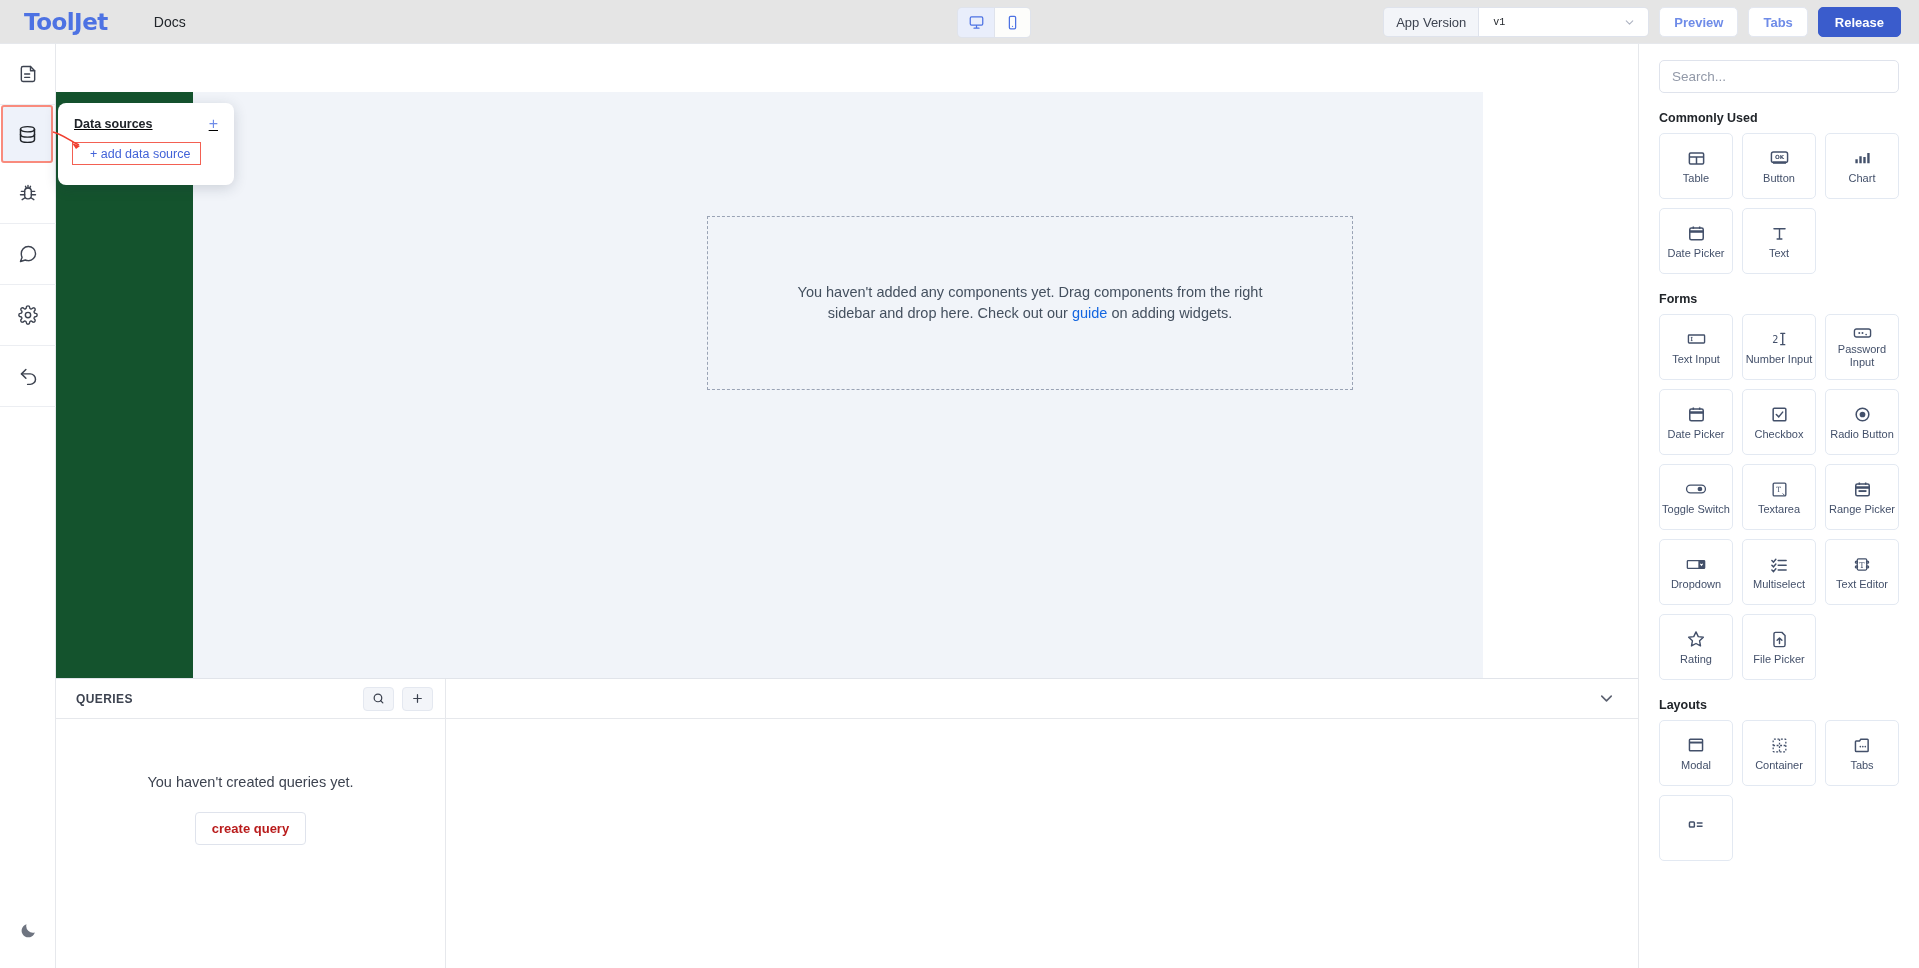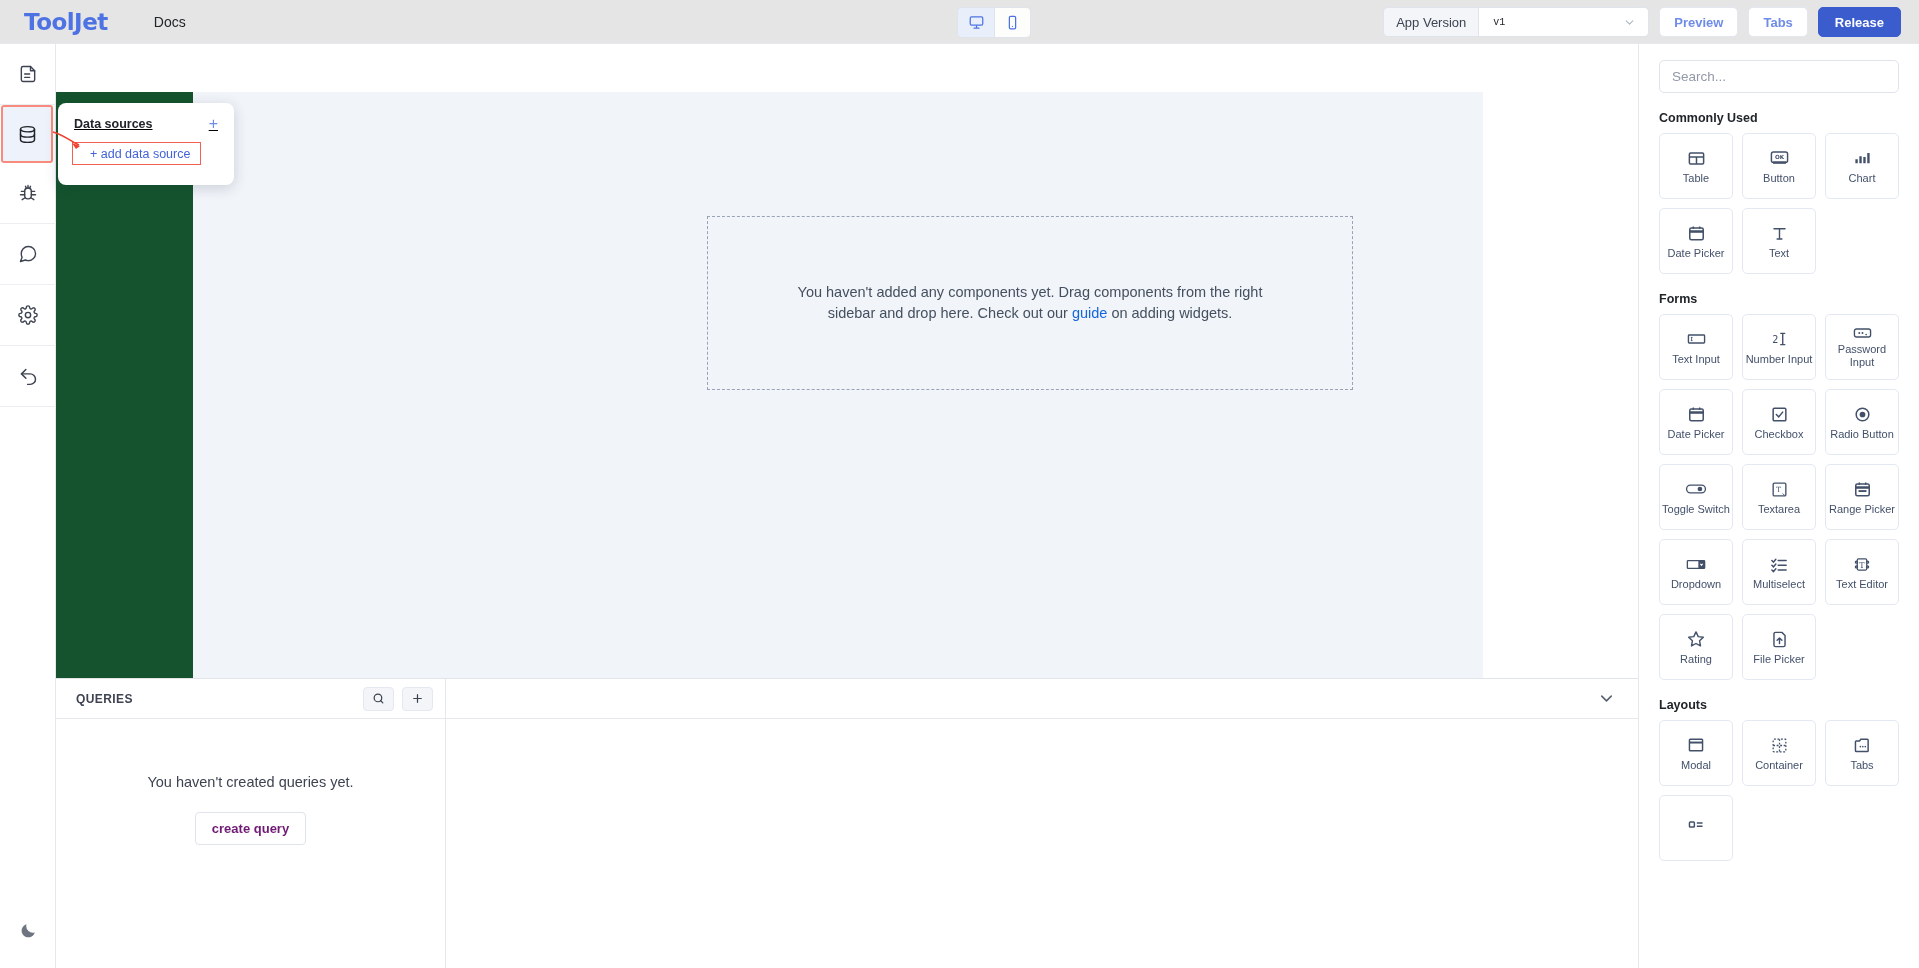--- a/index.html
+++ b/index.html
@@ -153,21 +153,21 @@
   }
   #collapse-chevron { cursor: pointer; color: #5b6170; }
   #query-body { display: flex; height: 250px; }
   #query-list {
     width: 390px; border-right: 1px solid #e6e8ec; padding-top: 55px; text-align: center;
   }
   #no-queries { font-size: 14.5px; color: #3d4350; }
   #create-query-btn {
     display: inline-flex; align-items: center; margin-top: 22px;
     padding: 8px 16px; background: #fff; border: 1px solid #dfe3ec; border-radius: 4px;
-    color: #701a75; font-size: 13px; font-weight: 600; cursor: pointer;
+    color: #b91c1c; font-size: 13px; font-weight: 600; cursor: pointer;
   }
   #query-editor { flex: 1; background: #ffffff; }
 
   
   #widget-panel {
     position: absolute; left: 1638px; top: 44px; width: 281px; height: 924px;
     background: #ffffff; border-left: 1px solid #e6e8ec;
     padding: 16px 20px 0 20px; overflow: hidden;
   }
   #widget-search {

